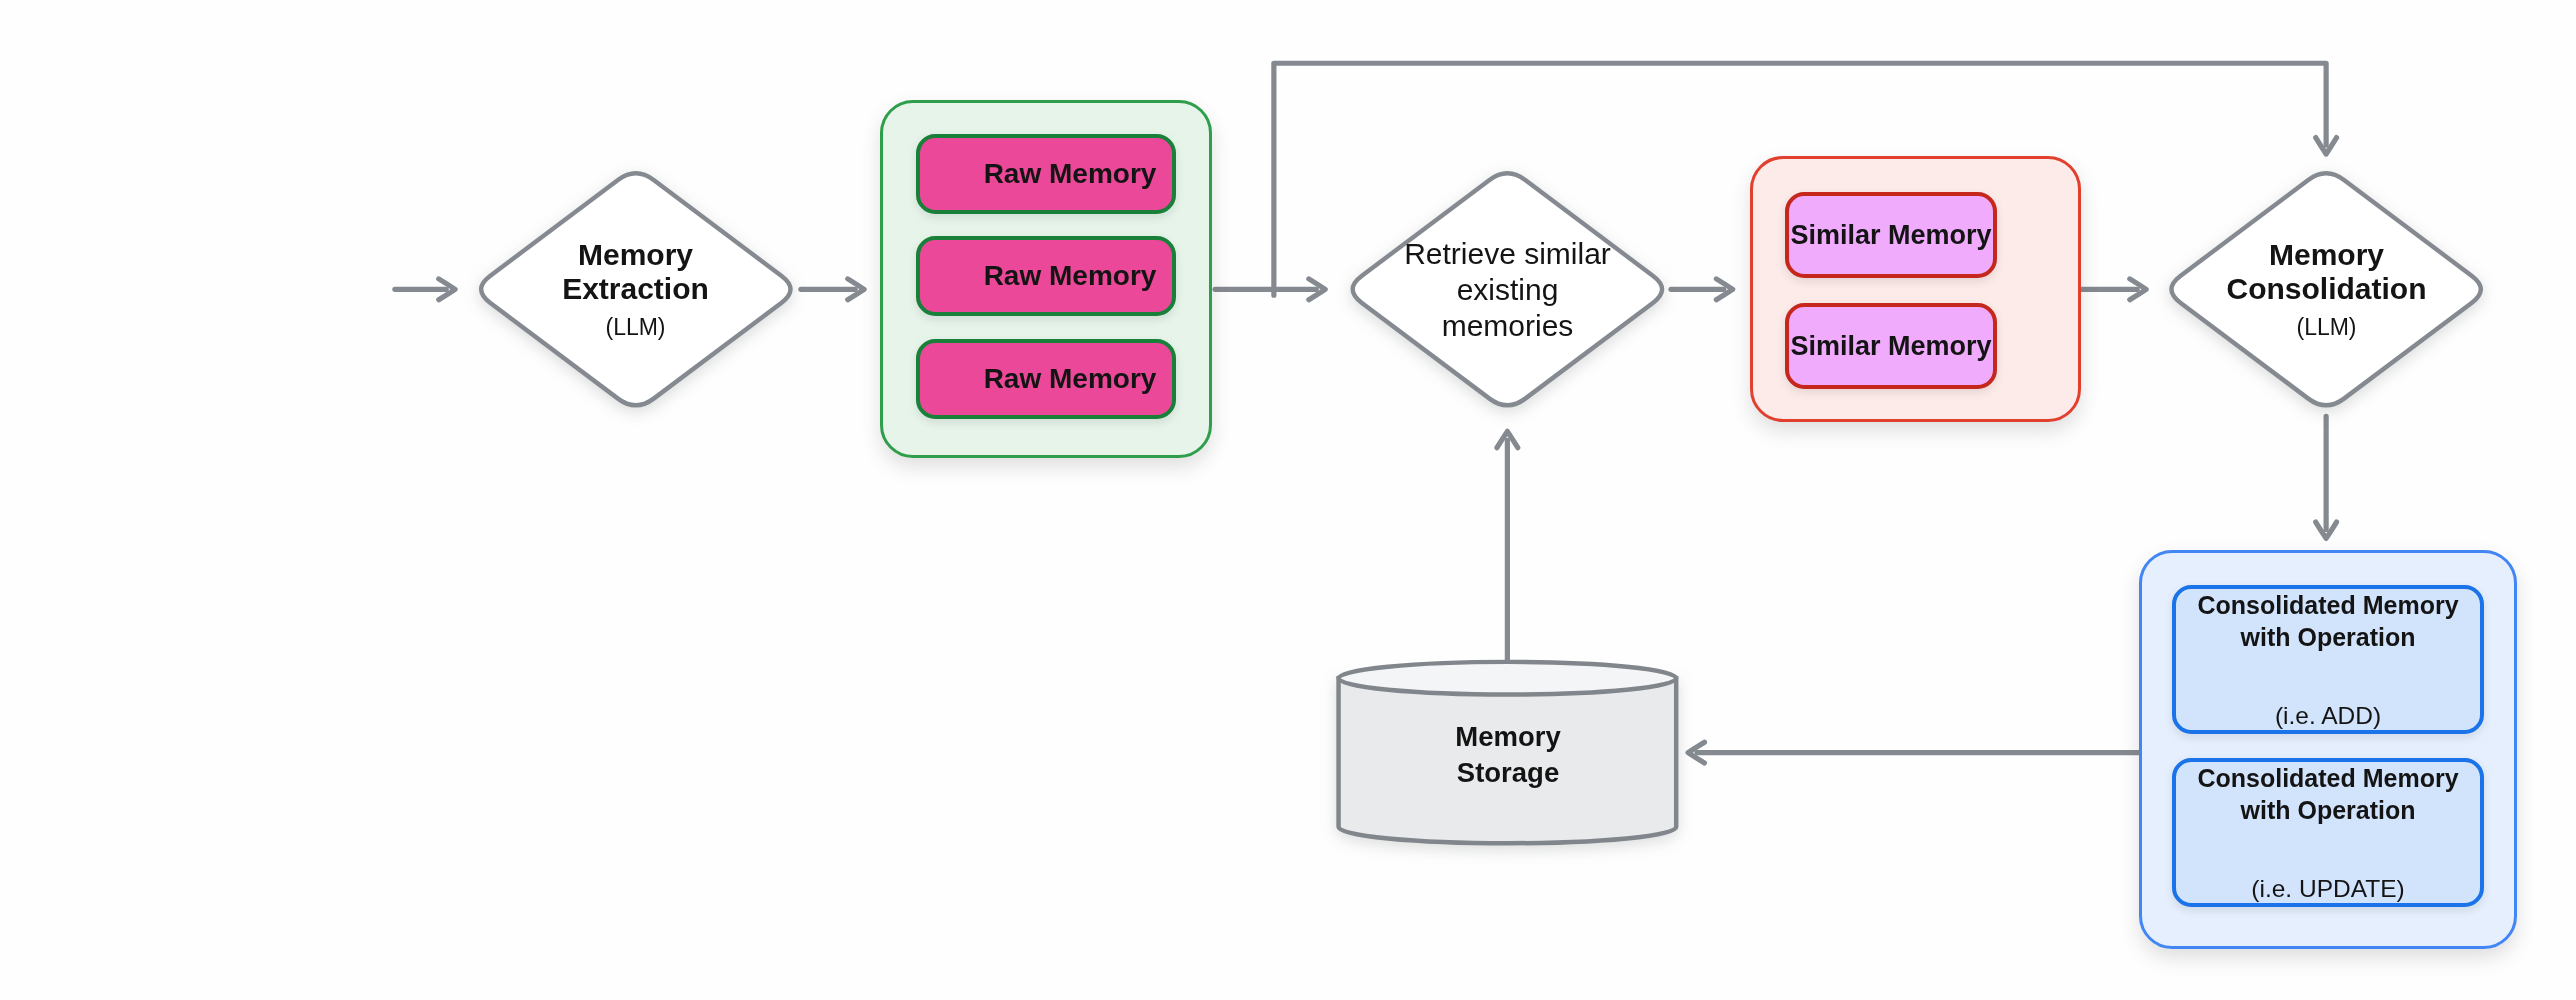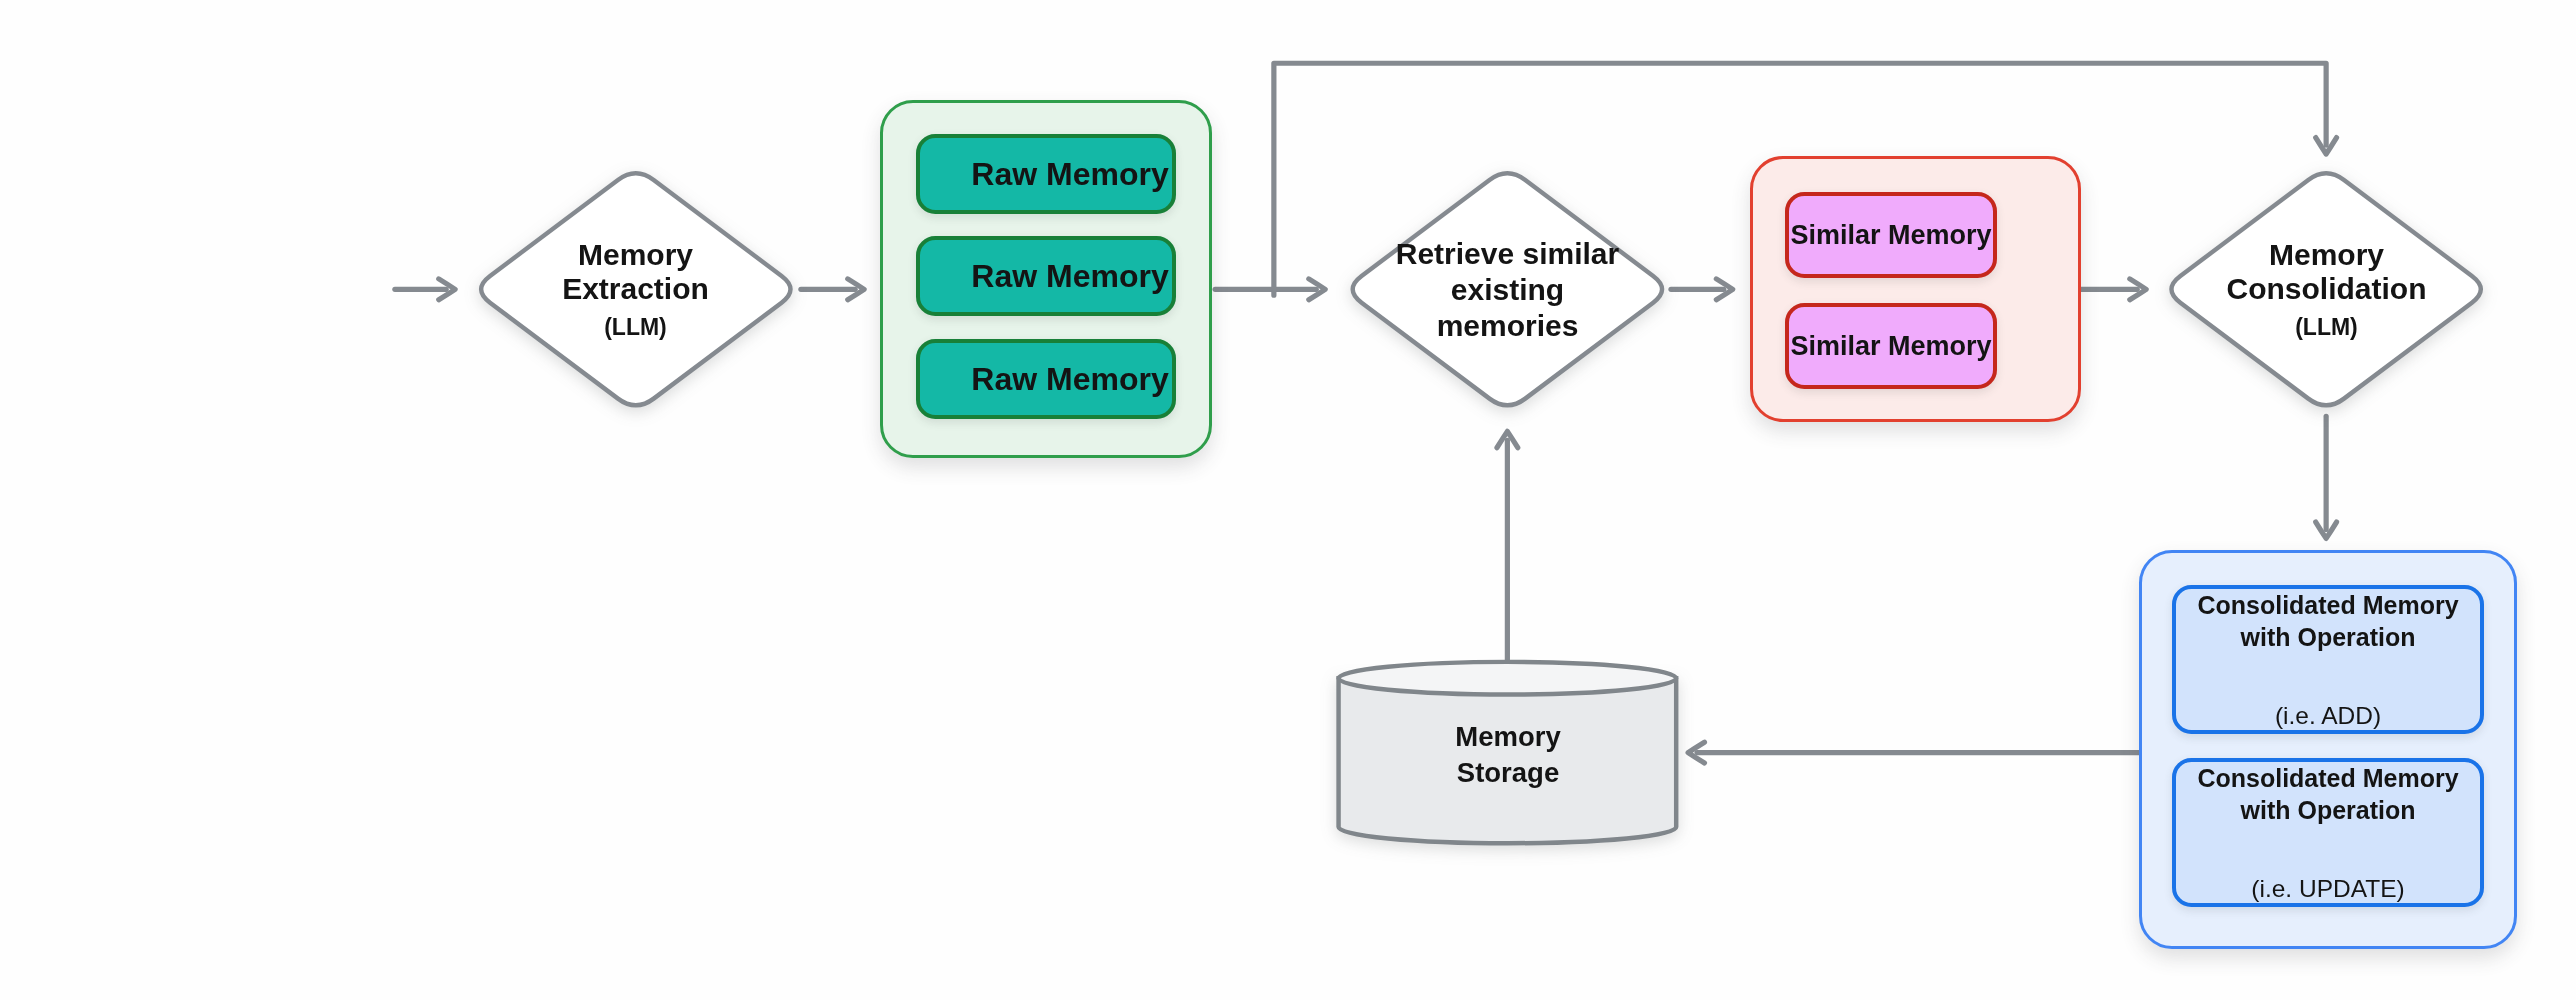--- a/index.html
+++ b/index.html
@@ -88,24 +88,24 @@
     left: 2139px; top: 550px; width: 378px; height: 399px;
     background: #e6effd;
     border: 3.7px solid #4285f4;
     box-shadow: 0 9px 19.3px rgba(60,64,67,0.16);
   }
 
   
   .card { border-radius: 19.3px; }
   .raw-card {
     left: 916px; width: 260px; height: 80px;
-    background: #14b8a6;
+    background: #ec4899;
     border: 4.5px solid #188038;
     box-shadow: 0 3.7px 9px rgba(60,64,67,0.12);
-    font-size: 32px; font-weight: 600; padding-left: 48px;
+    font-size: 28px; font-weight: 600; padding-left: 48px;
   }
   #raw-card-1 { top: 134px; }
   #raw-card-2 { top: 236px; }
   #raw-card-3 { top: 339px; }
   .similar-card {
     left: 1785px; width: 212px; height: 86px;
     background: #f0abfc;
     border: 4.5px solid #c5271c;
     box-shadow: 0 3.7px 9px rgba(60,64,67,0.12);
     font-size: 27px; font-weight: 600;
@@ -123,22 +123,22 @@
   #consolidated-card-2 { top: 758px; }
   .consolidated-card .title    { font-size: 25px; font-weight: 600; line-height: 1.28; }
   .consolidated-card .subtitle { font-size: 24.5px; font-weight: 400; }
 
   
   .diamond-label { width: 327px; height: 245px; top: 167px; }
   #extraction-label    { left: 472px; }
   #retrieve-label      { left: 1344px; }
   #consolidation-label { left: 2163px; }
   .diamond-label .title    { font-size: 30px; font-weight: 700; line-height: 1.15; }
-  #retrieve-label .title   { font-weight: 700; line-height: 1.2; }
-  .diamond-label .subtitle { font-size: 23px; font-weight: 700; margin-top: 7.4px; }
+  #retrieve-label .title   { font-weight: 400; line-height: 1.2; }
+  .diamond-label .subtitle { font-size: 23px; font-weight: 400; margin-top: 7.4px; }
 
   
   #storage-label {
     left: 1339px; top: 684px; width: 338px; height: 141px;
     font-size: 27.5px; font-weight: 600; line-height: 1.3;
   }
 </style>
 </head>
 <body>
 

